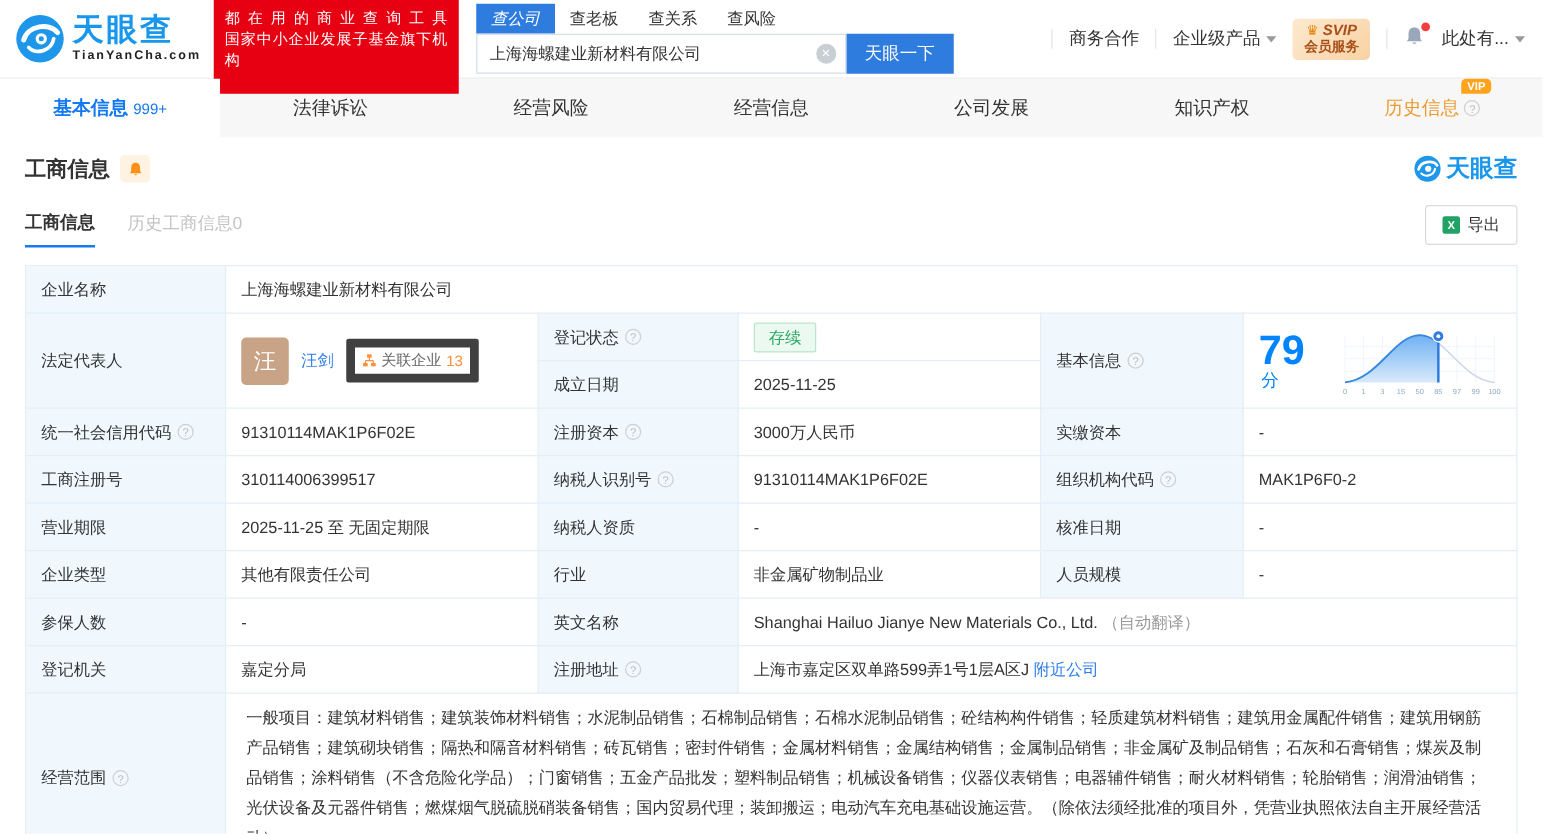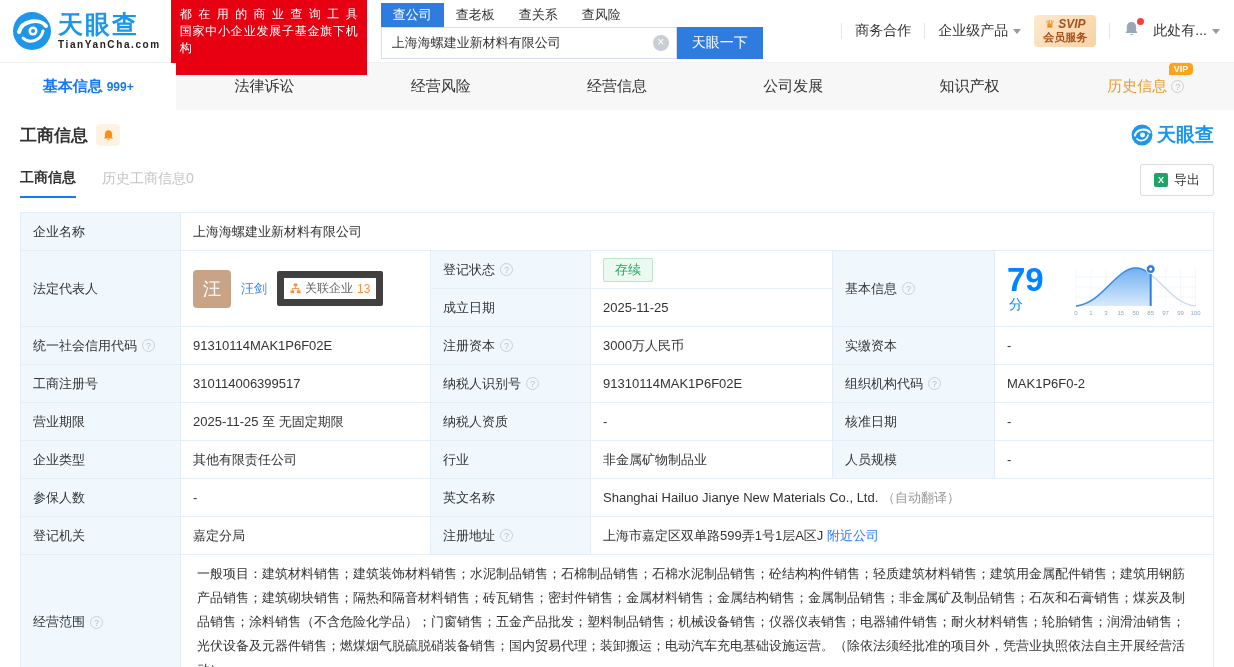--- a/index.html
+++ b/index.html
@@ -13,21 +13,21 @@
   .logo-swirl { width:40px; height:40px; margin-right:6px; }
   .logo-texts { display:flex; flex-direction:column; line-height:1; }
   .logo-cn { font-size:25px; font-weight:bold; color:#1897EC; letter-spacing:2px; }
   .logo-en { font-size:10px; font-weight:bold; color:#222; letter-spacing:1.6px; margin-top:3px; }
   .red-banner { margin-left:10px; background:#E60012; color:#fff; font-size:12px;
     padding:18px 9px; line-height:17px; width:196px; }
   .red-banner span { display:block; text-align:justify; text-align-last:justify; }
   .search-area { margin-left:14px; position:relative; }
   .search-tabs { display:flex; align-items:flex-end; height:24px; }
   .search-tab { font-size:13px; color:#333; padding:3px 12px; cursor:pointer; }
-  .search-tab.active { background:#2F7CDF; color:#fff; }
+  .search-tab.active { background:#2F7CDF; color:#fff;font-style:italic; }
   .search-row { display:flex; }
   .search-box { position:relative; }
   .search-input { width:296px; height:32px; border:1px solid #D5DEEA; outline:none;
     padding:0 32px 0 10px; font-size:13px; color:#333; font-family:inherit; }
   .clear-icon { position:absolute; right:8px; top:8px; width:16px; height:16px; border-radius:50%;
     background:#C9CDD4; color:#fff; font-size:12px; line-height:15px; text-align:center; cursor:pointer; }
   .search-btn { height:32px; width:86px; background:#2F7CDF; color:#fff; border:none;
     font-size:14px; cursor:pointer; font-family:inherit; }
   .top-nav { margin-left:auto; display:flex; align-items:center; gap:13px; }
   .nav-divider { width:1px; height:16px; background:#E5E5E5; }
@@ -44,21 +44,21 @@
   .svip-line2 { color:#A9501A; font-size:11px; font-weight:bold; }
   .bell-wrap { position:relative; cursor:pointer; }
   .red-dot { position:absolute; top:-3px; right:-4px; width:7px; height:7px;
     border-radius:50%; background:#F53F3F; }
 
   
   .tabbar { display:flex; height:48px; background:#F7F7F7; border-top:1px solid #F0F0F0; }
   .main-tab { flex:1; display:flex; align-items:center; justify-content:center; gap:4px;
     font-size:15px; color:#333; cursor:pointer; }
   .main-tab.active { background:#fff; color:#1479F2; font-weight:bold; }
-  .tab-badge { font-size:12px; color:#1479F2; font-weight:bold; }
+  .tab-badge { font-size:12px; color:#1479F2; font-weight:normal; }
   .main-tab.vip-tab { color:#EE9A2F; }
   .vip-anchor { position:relative; }
   .vip-flag { position:absolute; top:-14px; right:-26px; background:#FFA21C; color:#fff;
     font-size:9px; font-weight:bold; padding:1px 5px; border-radius:4px 4px 4px 0; }
   .help-icon { display:inline-block; width:13px; height:13px; border:1px solid #CFCFCF;
     border-radius:50%; color:#BDBDBD; font-size:9px; line-height:12px; text-align:center;
     vertical-align:1px; cursor:pointer; flex:none; }
 
   
   .content { padding:12px 20px 0; background:#fff; }

